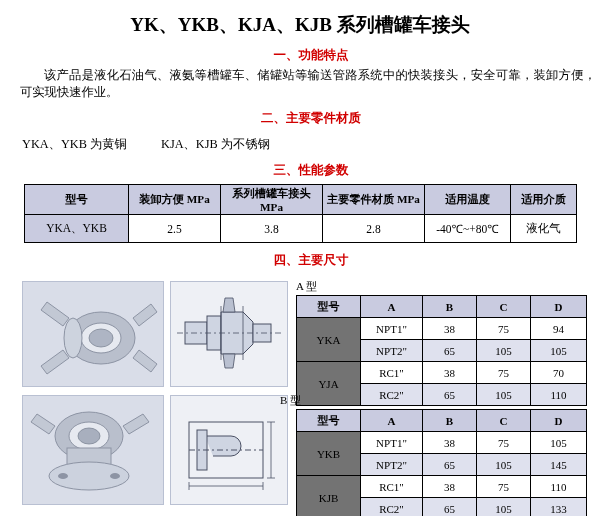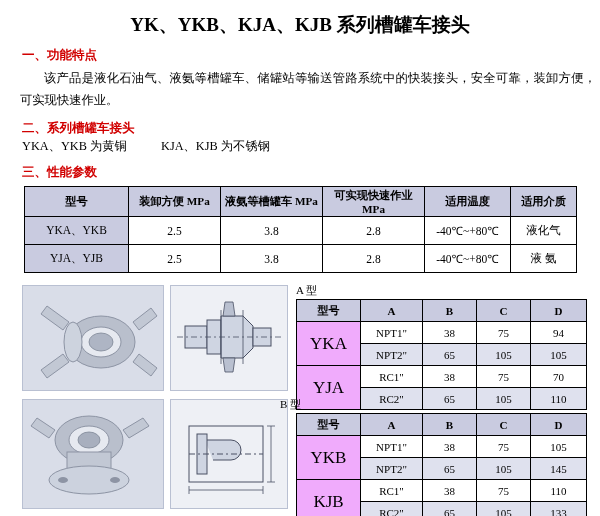--- a/index.html
+++ b/index.html
@@ -28,33 +28,34 @@
     padding-top: 12px;
     font-family: "Liberation Serif", serif;
   }
   .section-head {
     color: #d10000;
     font-weight: bold;
     font-size: 12.5px;
     margin-left: 22px;
     margin-top: 9px;
     font-family: "Liberation Sans", sans-serif;
+    text-align: center;
   }
   .body-text {
     font-size: 12.3px;
-    line-height: 22px;
+    line-height: 17px;
     margin: 3px 4px 0 20px;
     text-indent: 24px;
     text-align: justify;
     font-family: "Liberation Serif", serif;
   }
   .mat-line {
     margin-left: 22px;
     font-size: 12.3px;
-    margin-top: 1px;
+    margin-top: 9px;
   }
   .mat-gap {
     display: inline-block;
     width: 28px;
   }
 
   
   table.perf {
     border-collapse: collapse;
     margin-left: 24px;
@@ -114,43 +115,43 @@
     text-align: center;
     font-size: 11px;
     height: 19px;
     font-family: "Liberation Serif", serif;
   }
   table.dim thead th {
     background: #c9cbe0;
     font-size: 11px;
   }
   table.dim td.modelcell {
-    background: #f0abfc;
-    font-size: 17px;
+    background: #737373;
+    font-size: 11px;
   }
   table.dim td.sizecell {
     background: #ffffff;
   }
   table.dim tr.alt td.sizecell {
     background: #dfe1ee;
   }
 
   svg { display: block; }
 </style>
 </head>
 <body>
 
 <div class="page">
 
   <div class="title">YK、YKB、KJA、KJB 系列槽罐车接头</div>
 
   <div class="section-head">一、功能特点</div>
   <div class="body-text">该产品是液化石油气、液氨等槽罐车、储罐站等输送管路系统中的快装接头，安全可靠，装卸方便，可实现快速作业。</div>
 
-  <div class="section-head">二、系列槽罐车接头</div>
+  <div class="section-head">二、主要零件材质</div>
   <div class="mat-line">
     <span>YKA、YKB 为黄铜</span>
     <span class="mat-gap"></span>
     <span>KJA、KJB 为不锈钢</span>
   </div>
 
   <div class="section-head">三、性能参数</div>
 
   <table class="perf">
     <colgroup>
@@ -158,46 +159,39 @@
       <col style="width:92px">
       <col style="width:102px">
       <col style="width:102px">
       <col style="width:86px">
       <col style="width:66px">
     </colgroup>
     <thead>
       <tr>
         <th>型号</th>
         <th>装卸方便 MPa</th>
-        <th>液氨等槽罐车 MPa</th>
-        <th>可实现快速作业 MPa</th>
+        <th>系列槽罐车接头 MPa</th>
+        <th>主要零件材质 MPa</th>
         <th>适用温度</th>
         <th>适用介质</th>
       </tr>
     </thead>
     <tbody>
       <tr>
         <td>YKA、YKB</td>
         <td>2.5</td>
         <td>3.8</td>
         <td>2.8</td>
         <td>-40℃~+80℃</td>
         <td>液化气</td>
       </tr>
-      <tr>
-        <td>YJA、YJB</td>
-        <td>2.5</td>
-        <td>3.8</td>
-        <td>2.8</td>
-        <td>-40℃~+80℃</td>
-        <td>液 氨</td>
-      </tr>
     </tbody>
   </table>
 
+  <div class="section-head">四、主要尺寸</div>
 
   <div class="lower">
 
     <div class="img-box photo" style="left:22px; top:6px; width:140px; height:104px;">
       <svg width="140" height="104" viewBox="0 0 140 104">
         <rect x="0" y="0" width="140" height="104" fill="#d9dde8"></rect>
         <ellipse cx="78" cy="56" rx="34" ry="26" fill="#b9bfcc" stroke="#8d94a4" stroke-width="1"></ellipse>
         <ellipse cx="78" cy="56" rx="20" ry="15" fill="#e6e9f0" stroke="#8d94a4" stroke-width="1"></ellipse>
         <ellipse cx="78" cy="56" rx="12" ry="9" fill="#aeb5c4" stroke="#7e8695" stroke-width="0.8"></ellipse>
         <path d="M46 36 L24 20 L18 28 L40 44 Z" fill="#c2c8d4" stroke="#8d94a4" stroke-width="1"></path>

